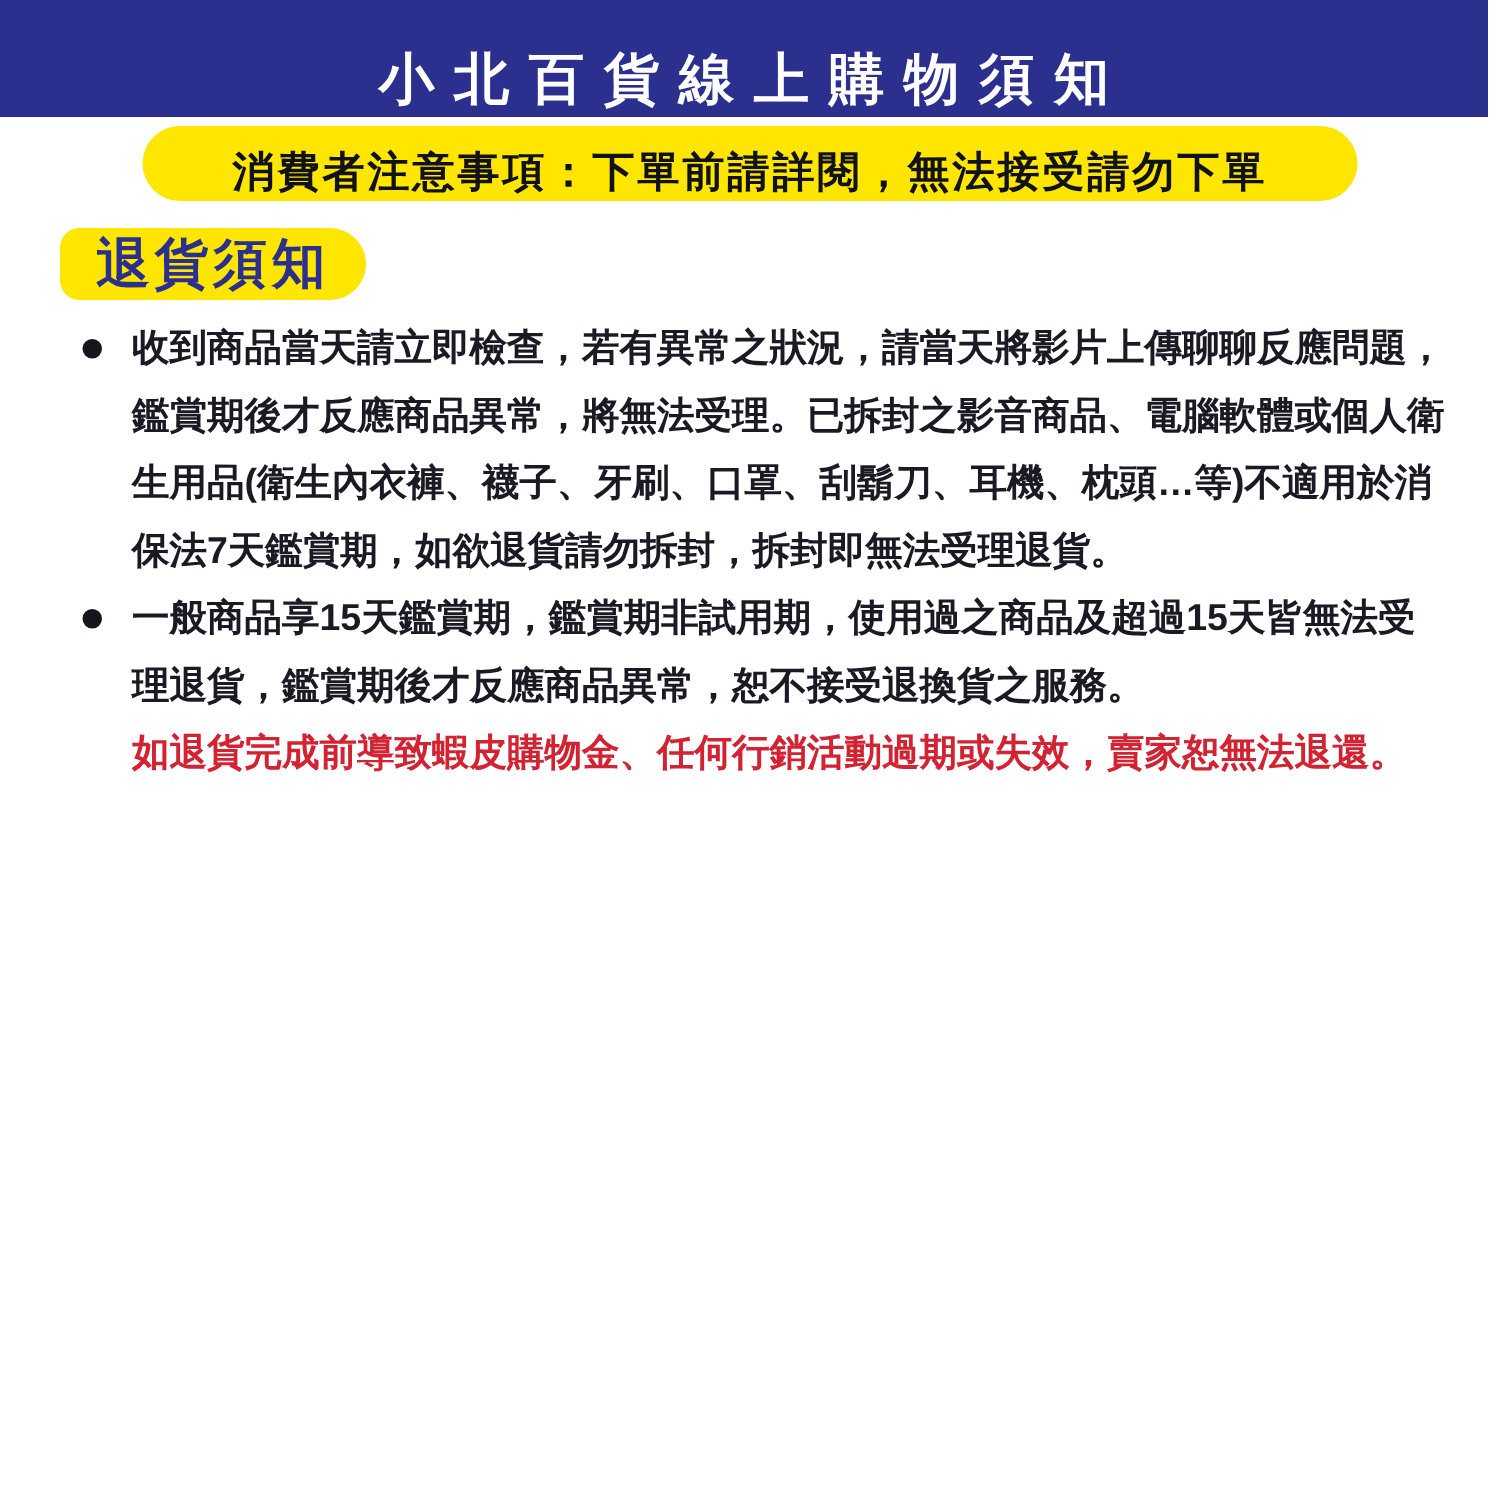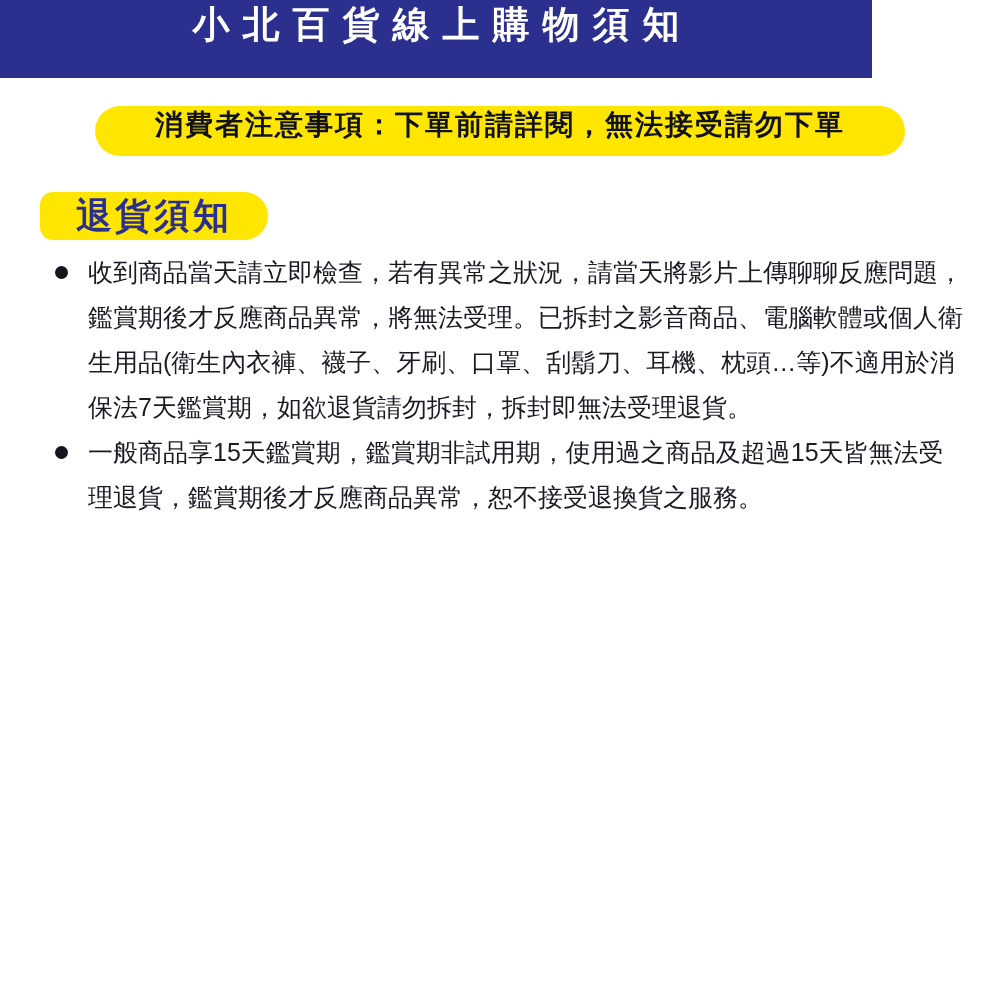--- a/index.html
+++ b/index.html
@@ -11,59 +11,60 @@
   }
   *{box-sizing:border-box;}
   html,body{margin:0;padding:0;}
   body{
     width:1000px;height:1000px;
     background:#ffffff;
     font-family:"Liberation Sans","DejaVu Sans",sans-serif;
     overflow:hidden;
   }
   .banner{
-    width:872px;height:78px;
+    width:992px;height:78px;
     background:var(--navy);
-    display:flex;align-items:flex-start;justify-content:center;font-family:Liberation Serif, serif;
+    display:flex;align-items:flex-end;justify-content:center;font-family:Liberation Serif, serif;
   }
   .banner-title{
     color:var(--banner-text);
     font-size:37px;font-weight:bold;
     letter-spacing:13px;text-indent:13px;
     white-space:nowrap;
   }
   .notice-bar{
-    margin:28px auto 0 auto;
+    margin:6px auto 0 auto;
     width:810px;height:50px;
     background:var(--yellow);
     border-radius:26px;
-    display:flex;align-items:flex-start;justify-content:center;
+    display:flex;align-items:flex-end;justify-content:center;
   }
   .notice-bar-text{
     color:#111118;
     font-size:28px;font-weight:bold;
     letter-spacing:2px;white-space:nowrap;
   }
   .section-badge{
     display:inline-flex;align-items:center;
-    margin:36px 0 0 40px;
+    margin:18px 0 0 40px;
     height:48px;
     background:var(--yellow);
     border-radius:14px 26px 26px 14px;
-    padding:0 36px;
+    padding:0 24px;
   }
   .section-badge-text{
     color:var(--navy);
     font-size:36px;font-weight:bold;
     letter-spacing:3px;white-space:nowrap;
   }
   ul.policy-list{
     list-style:none;
     margin:10px 0 0 0;
     padding:0 35px 0 55px;
+    font-weight:bold;
   }
   ul.policy-list li{
     position:relative;
     padding-left:33px;
     font-size:25px;
     line-height:45px;
     color:var(--ink);
   }
   ul.policy-list .dot{
     position:absolute;
@@ -94,17 +95,18 @@
 </div>
 
 <ul class="policy-list">
     <li>
       <span class="dot"></span>
       <div class="para"><span class="seg">收到商品當天請立即檢查，若有異常之狀況，請當天將影片上傳聊聊反應問題，鑑賞期後才反應商品異常，將無法受理。已拆封之影音商品、電腦軟體或個人衛生用品(衛生內衣褲、襪子、牙刷、口罩、刮鬍刀、耳機、枕頭…等)不適用於消保法7天鑑賞期，如欲退貨請勿拆封，拆封即無法受理退貨。</span></div>
     </li>
     <li>
       <span class="dot"></span>
       <div class="para"><span class="seg">一般商品享15天鑑賞期，鑑賞期非試用期，使用過之商品及超過15天皆無法受理退貨，鑑賞期後才反應商品異常，恕不接受退換貨之服務。</span></div>
+      <div class="para"><span class="seg red">如退貨完成前導致蝦皮購物金、任何行銷活動過期或失效，賣家恕無法退還。</span></div>
     </li>
   </ul>
 
 
 
 
 </body></html>

